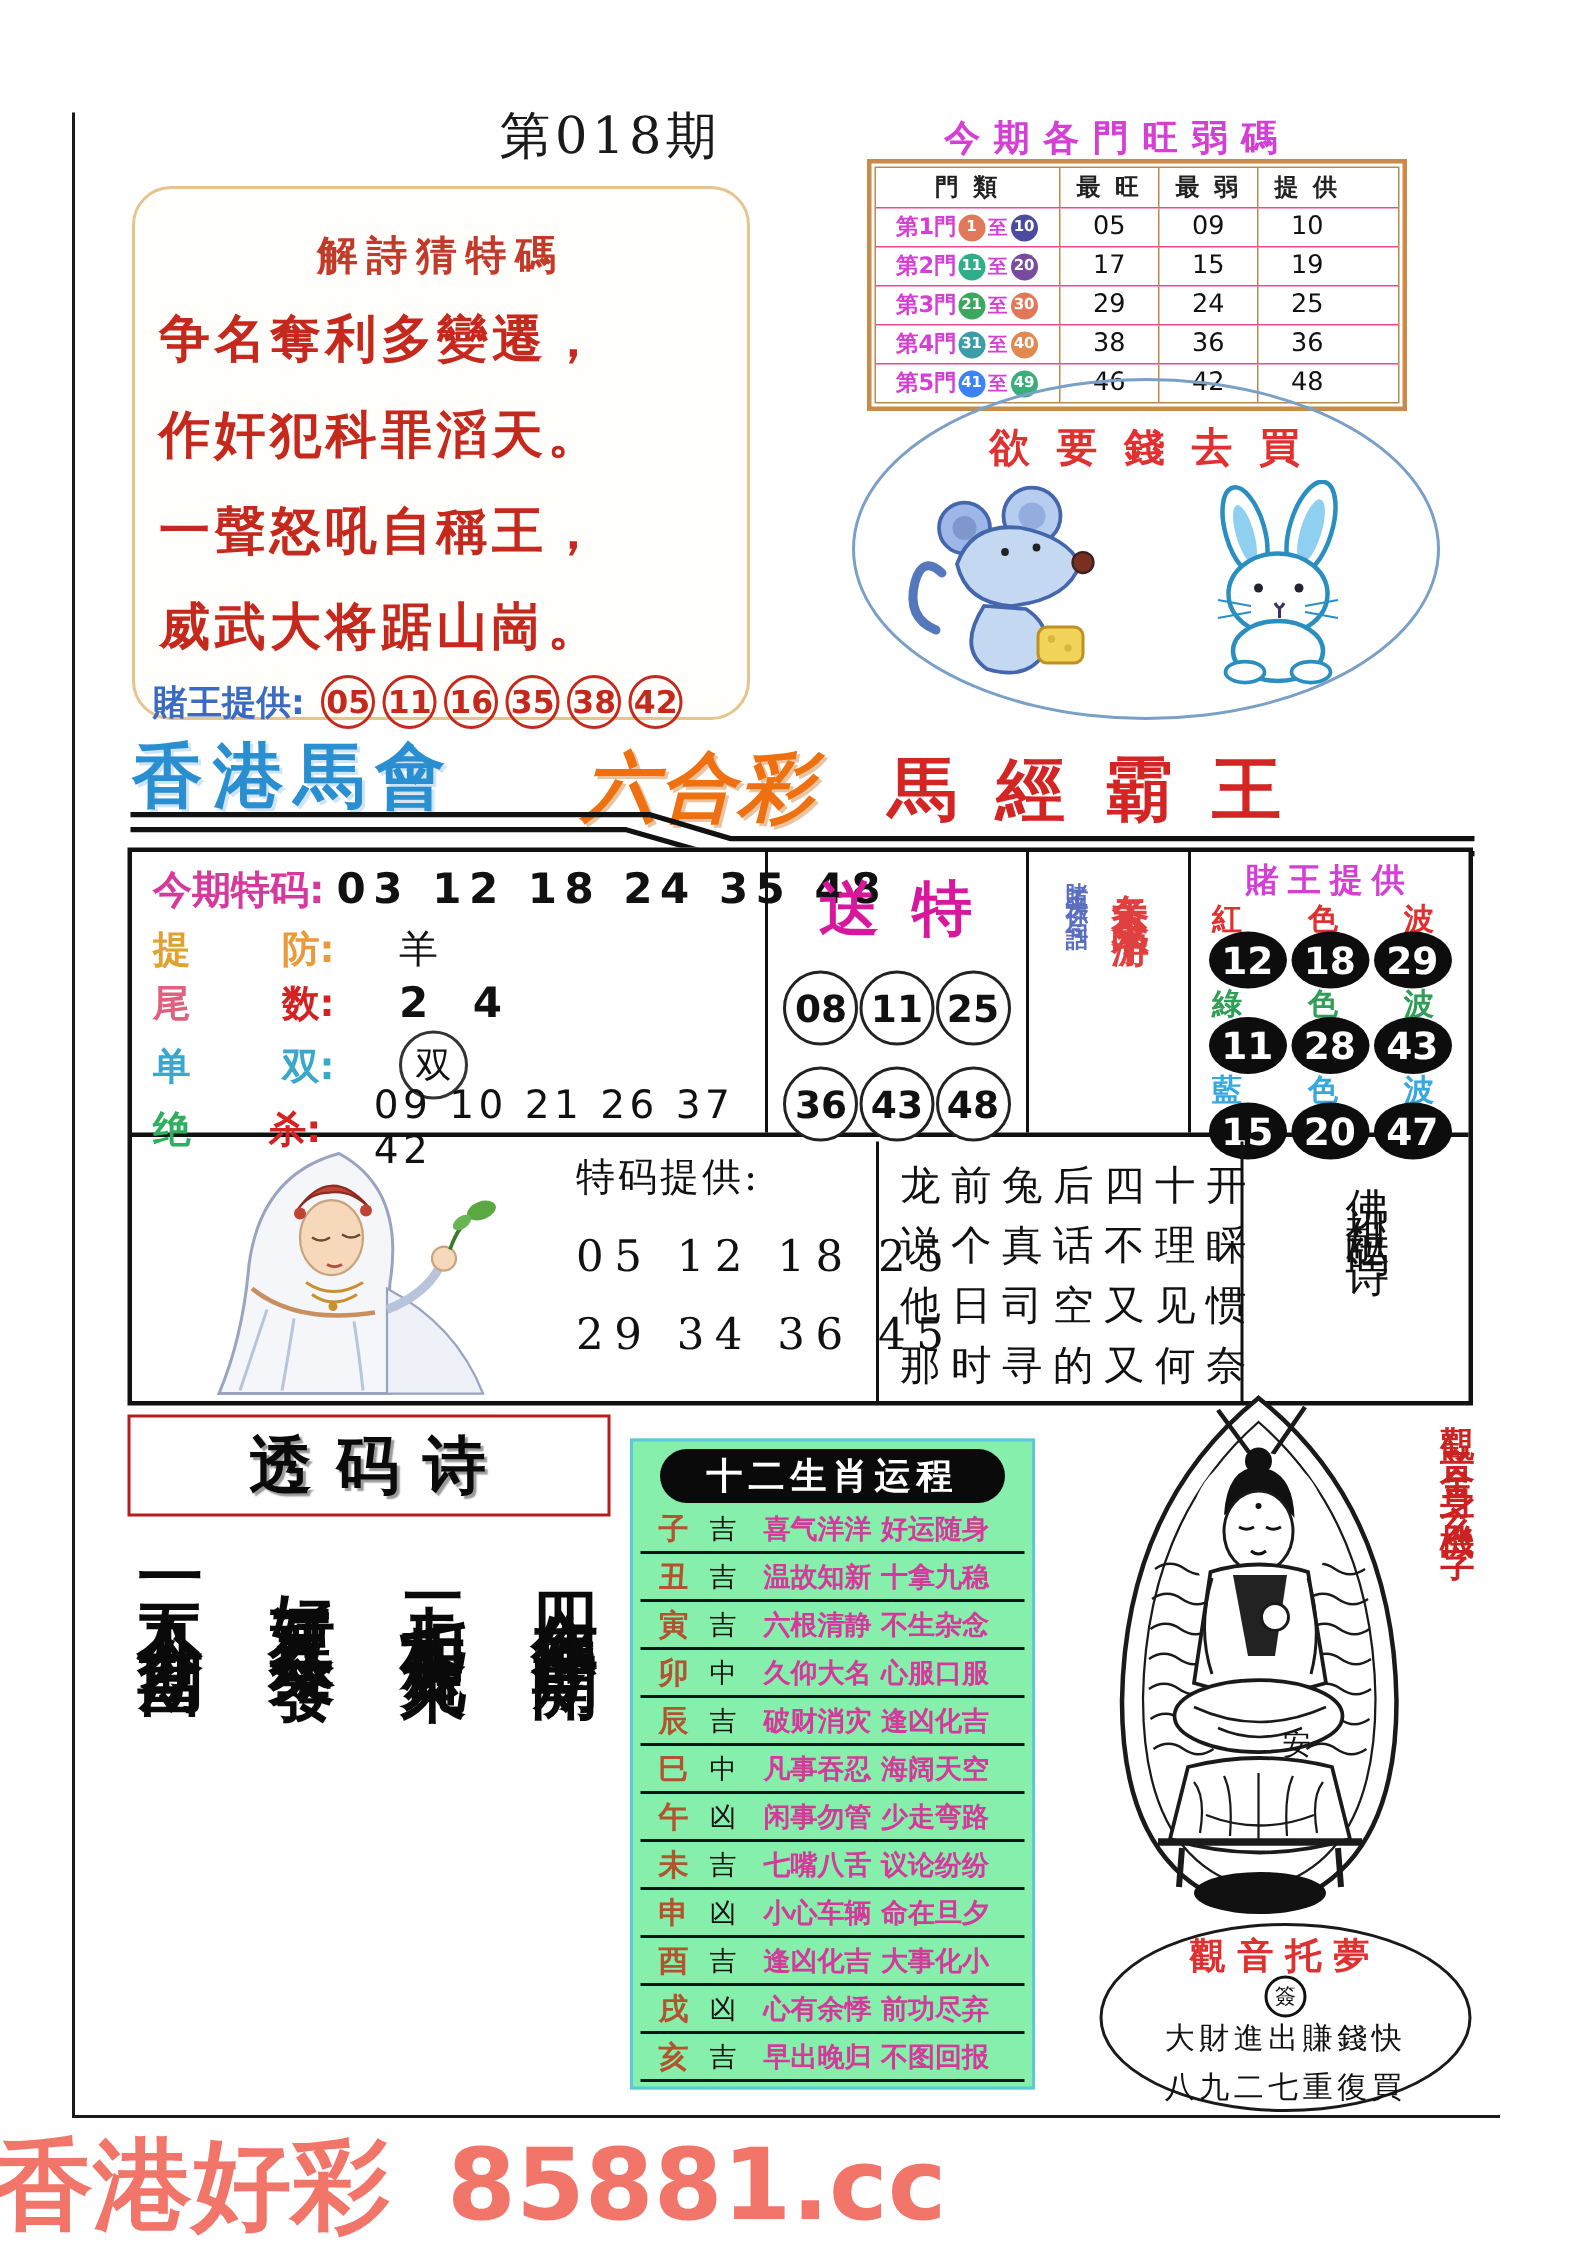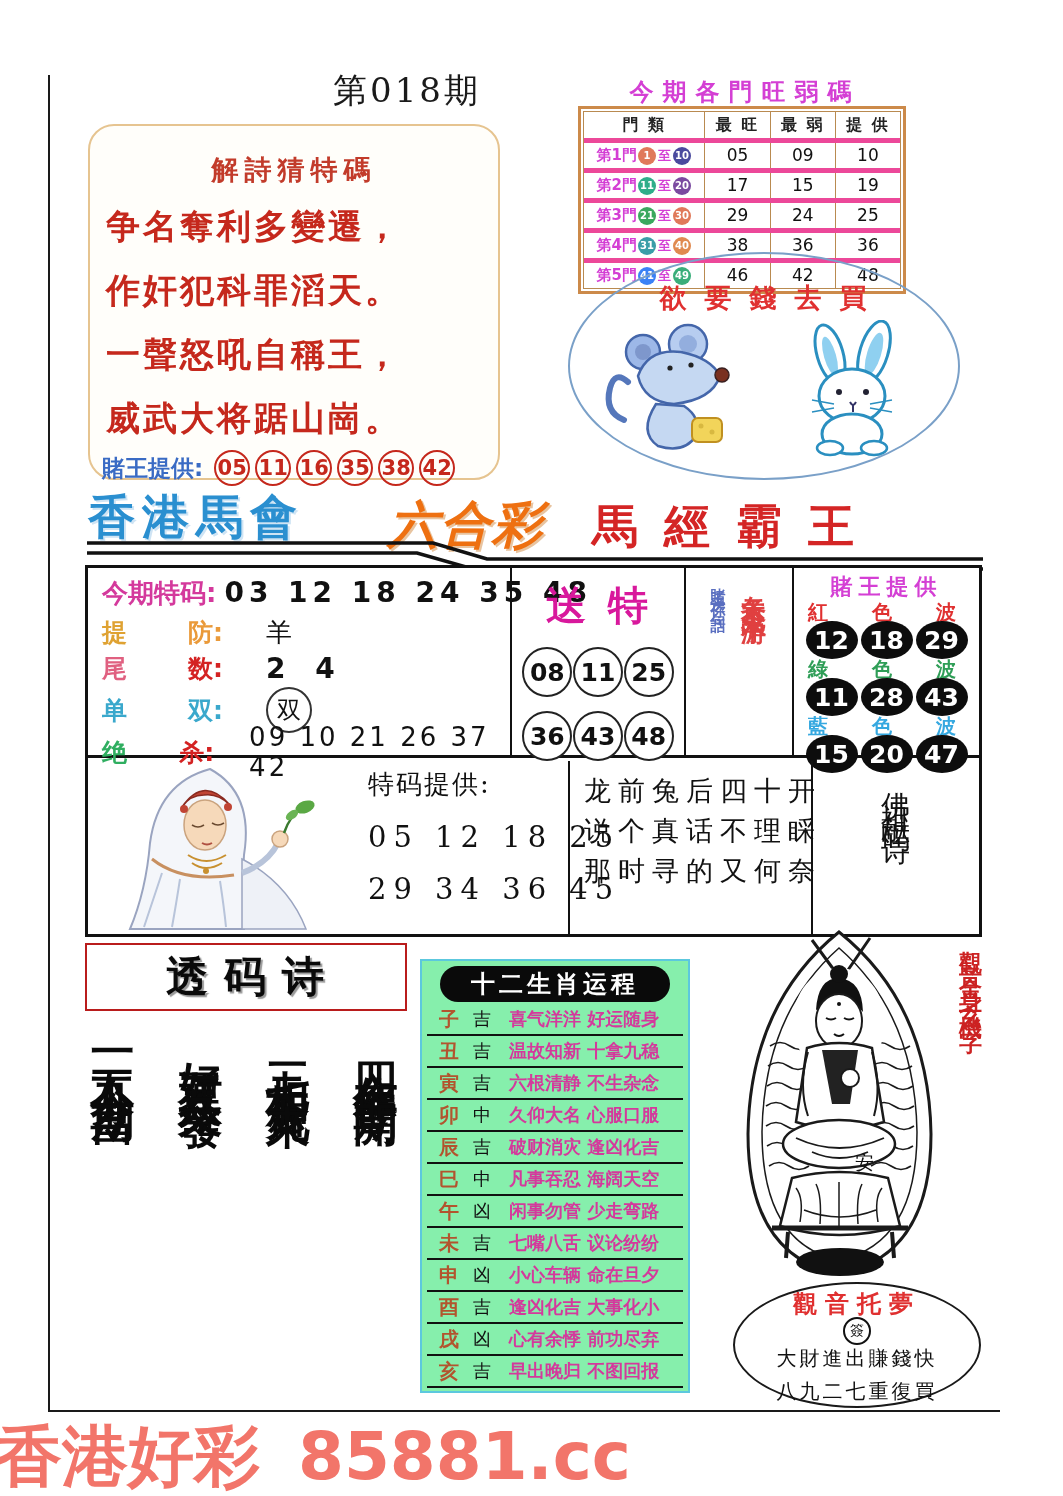--- a/index.html
+++ b/index.html
@@ -19,25 +19,25 @@
   .poem-title{margin-top:26px;text-align:center;color:#c23b2a;font-size:27px;font-weight:bold;letter-spacing:6px;}
   .poem-lines{padding:6px 10px 0 16px;}
   .poem-line{font-size:34px;color:#c5281c;font-weight:bold;line-height:64px;letter-spacing:3px;white-space:nowrap;}
   .poem-provider{display:flex;align-items:center;padding-left:12px;margin-top:0px;}
   .poem-provider .lbl{color:#3a6bc4;font-size:23px;font-weight:bold;margin-right:6px;white-space:nowrap;}
   .rnum{display:inline-flex;align-items:center;justify-content:center;width:36px;height:36px;border:2px solid #c5281c;
         border-radius:50%;color:#c5281c;font-size:21px;font-weight:bold;margin-left:5px;box-sizing:border-box;}
 
   
   .gate-title{left:580px;top:76px;width:330px;text-align:center;color:#d43fd4;font-size:24px;font-weight:bold;letter-spacing:9px;white-space:nowrap;}
-  .gate-wrap{left:578px;top:106px;width:328px;border:3px solid #cc8a4a;background:#fff;padding:2px;box-sizing:border-box;}
+  .gate-wrap{left:578px;top:106px;width:360px;border:3px solid #cc8a4a;background:#fff;padding:2px;box-sizing:border-box;}
   .gate-inner{border:1px solid #b98a50;}
   .gt-row{display:flex;align-items:center;height:25px;}
   .gt-head{height:26px;font-weight:bold;}
-  .gt-row + .gt-row{border-top:5px solid #ec4899;}
+  .gt-row + .gt-row{border-top:1px solid #ec4899;}
   .gt-c1{width:122px;display:flex;align-items:center;justify-content:center;white-space:nowrap;}
   .gt-c{width:65px;text-align:center;border-left:1px solid #b98a50;font-size:17px;align-self:stretch;line-height:25px;}
   .gt-head .gt-c1, .gt-head .gt-c{font-size:16px;letter-spacing:2px;color:#222;}
   .gt-gate{color:#d43fd4;font-size:15px;font-weight:bold;}
   .gt-zhi{color:#d43fd4;font-size:13px;font-weight:bold;margin:0 1px;}
   .mini{display:inline-flex;align-items:center;justify-content:center;width:18px;height:18px;border-radius:50%;
         color:#fff;font-size:10px;font-weight:bold;margin:0 1px;}
 
   
   .oval{left:568px;top:252px;width:392px;height:228px;border:2px solid #7aa0c8;border-radius:50%;box-sizing:border-box;text-align:center;}
@@ -46,21 +46,21 @@
 
   
   .bn-club{left:88px;top:486px;font-size:47px;font-weight:900;color:#2a8fd0;letter-spacing:7px;white-space:nowrap;text-shadow:2px 2px 0 #cfe4f4;}
   .bn-lottery{left:388px;top:492px;font-size:50px;font-weight:900;font-style:italic;color:#ee7011;letter-spacing:2px;white-space:nowrap;text-shadow:2px 2px 0 #e8c4a0;}
   .bn-brand{left:592px;top:496px;font-size:46px;font-weight:900;color:#d42525;letter-spacing:26px;white-space:nowrap;}
   .swoosh{left:85px;top:538px;}
 
   
   .mid{left:85px;top:565px;width:897px;height:372px;border:3px solid #111;box-sizing:border-box;background:#fff;}
   .mid-r1{position:absolute;left:0;top:0;width:891px;height:190px;border-bottom:3px solid #111;box-sizing:border-box;}
-  .mid-r2{position:absolute;left:0;top:193px;width:891px;height:173px;}
+  .mid-r2{position:absolute;left:16px;top:193px;width:891px;height:173px;}
   .cellA{position:absolute;left:0;top:0;width:424px;height:187px;border-right:2px solid #111;box-sizing:border-box;padding:8px 0 0 14px;}
   .cellB{position:absolute;left:424px;top:0;width:174px;height:187px;border-right:2px solid #111;box-sizing:border-box;text-align:center;}
   .cellC{position:absolute;left:598px;top:0;width:108px;height:187px;border-right:2px solid #111;box-sizing:border-box;display:flex;justify-content:center;gap:10px;padding-top:8px;}
   .cellD{position:absolute;left:706px;top:0;width:185px;height:187px;box-sizing:border-box;}
   .cellE{position:absolute;left:0;top:0;width:482px;height:173px;border-right:2px solid #111;box-sizing:border-box;}
   .cellG{position:absolute;left:482px;top:0;width:243px;height:173px;border-right:2px solid #111;box-sizing:border-box;padding:10px 0 0 14px;}
   .cellH{position:absolute;left:725px;top:0;width:166px;height:173px;display:flex;justify-content:center;}
 
   .tm-line1{display:flex;align-items:baseline;height:38px;}
   .tm-line1 .lbl{color:#d4399c;font-size:26px;font-weight:bold;margin-right:8px;white-space:nowrap;}
@@ -362,20 +362,21 @@
         <div class="tg-block serif">
           <div class="tg-label">特码提供:</div>
           <div class="tg-line">05 12 18 25</div>
           <div class="tg-line">29 34 36 45</div>
         </div>
       </div>
 
       <div class="cellG">
         <div class="fp-line">龙前兔后四十开</div>
         <div class="fp-line">说个真话不理睬</div>
+        <div class="fp-line">他日司空又见惯</div>
         <div class="fp-line">那时寻的又何奈</div>
       </div>
 
       <div class="cellH">
         <div class="fp-title serif">佛祖献码诗</div>
       </div>
     </div>
   </div>
 
   <div class="abs touma-box">

